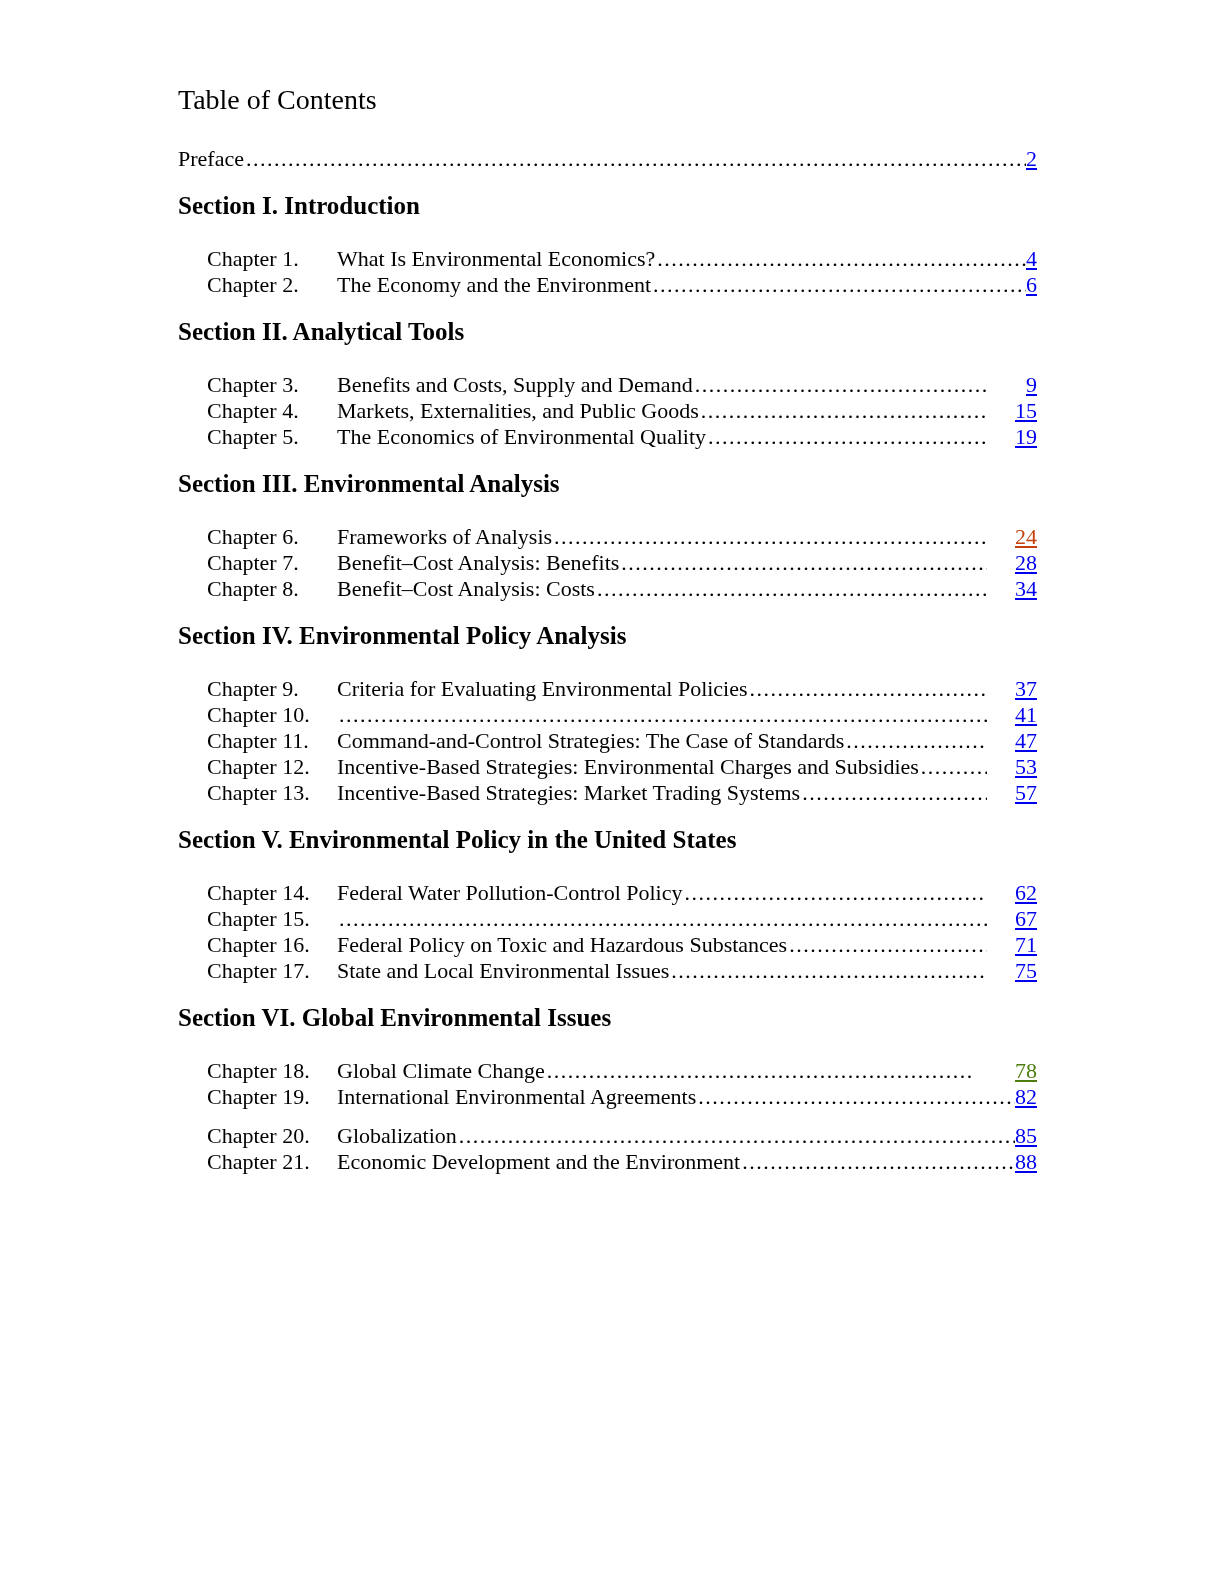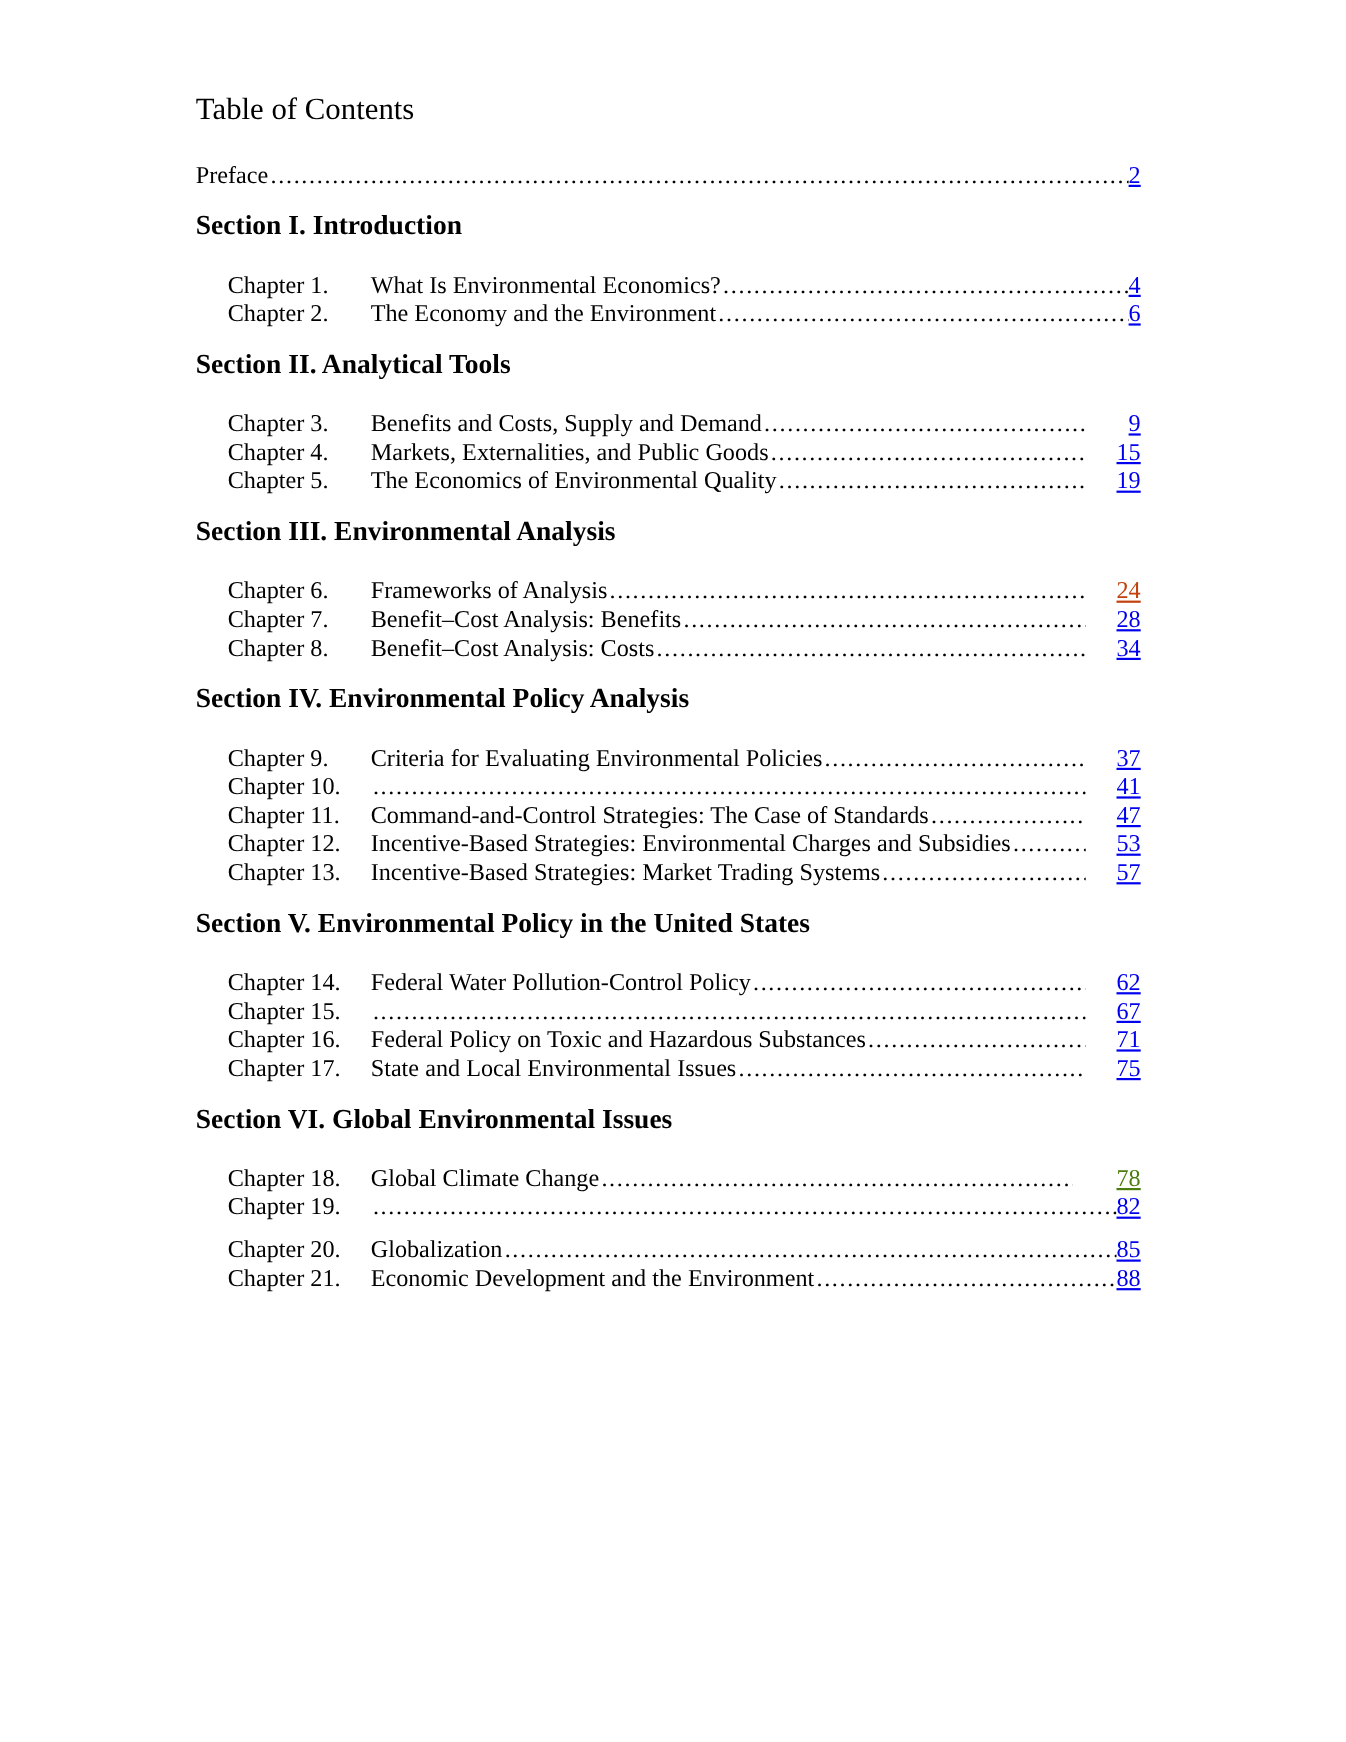--- a/index.html
+++ b/index.html
@@ -209,20 +209,21 @@
         <h2 class="section-heading">Section VI. Global Environmental Issues</h2>
         <div class="chapter-list">
           <div class="toc-row chapter-row">
             <span class="ch-label">Chapter 18.</span>
             <span class="entry-title">Global Climate Change</span>
             <span class="leader" aria-hidden="true">............................................................................................................................................................................................................................</span>
             <a href="#" class="pagenum" style="color: #4d7c0f; margin-left: 40px;">78</a>
           </div>
           <div class="toc-row chapter-row">
             <span class="ch-label">Chapter 19.</span>
+            <span class="entry-title">International Environmental Agreements</span>
             <span class="leader" aria-hidden="true">............................................................................................................................................................................................................................</span>
             <a href="#" class="pagenum" style="color: rgb(0, 0, 238);">82</a>
           </div>
           <div class="toc-row chapter-row">
             <span class="ch-label">Chapter 20.</span>
             <span class="entry-title">Globalization</span>
             <span class="leader" aria-hidden="true">............................................................................................................................................................................................................................</span>
             <a href="#" class="pagenum" style="color: rgb(0, 0, 238); margin-top: 13px;">85</a>
           </div>
           <div class="toc-row chapter-row">

